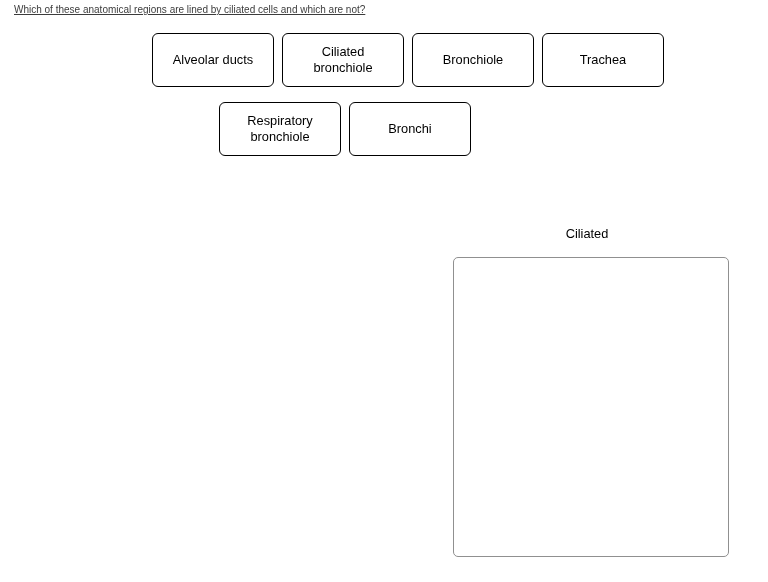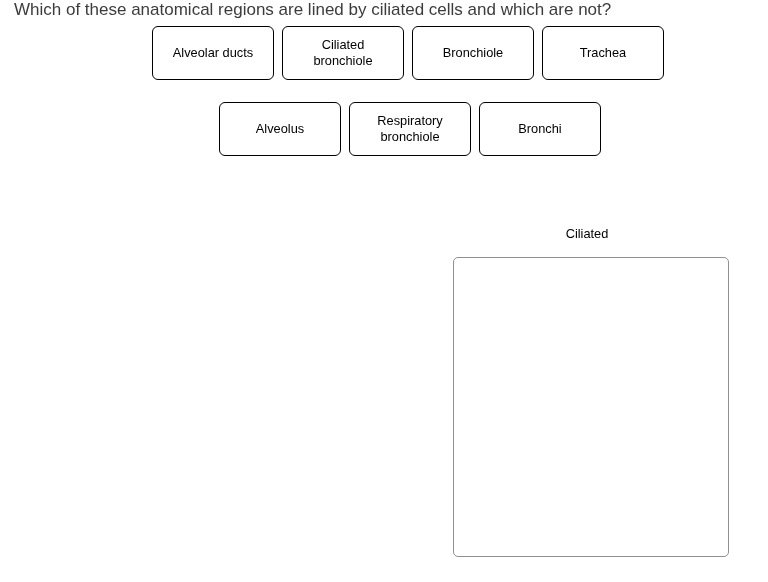--- a/index.html
+++ b/index.html
@@ -15,34 +15,35 @@
     font-family: "Liberation Sans", sans-serif;
     color: #000000;
     -webkit-font-smoothing: antialiased;
   }
 
   
   #question-prompt {
     position: absolute;
     left: 14px;
     top: 1px;
-    font-size: 17px;
+    font-size: 10px;
     line-height: 17px;
     color: #3c3c3c;
     white-space: nowrap;
+    text-decoration: underline;
   }
 
   
   .term-row {
     position: absolute;
     display: flex;
     flex-direction: row;
     align-items: flex-start;
   }
-  #term-row-1 { left: 152px; top: 26px; }
+  #term-row-1 { left: 152px; top: 33px; }
   #term-row-2 { left: 219px; top: 102px; }
 
   .term-box {
     width: 122px;
     height: 54px;
     box-sizing: border-box;
     border: 1.5px solid #000000;
     border-radius: 6px;
     background: #ffffff;
     margin-right: 8px;
@@ -112,23 +113,20 @@
   <div class="term-box">
     <span class="term-label">Bronchiole</span>
   </div>
   <div class="term-box">
     <span class="term-label">Trachea</span>
   </div>
 </div>
 
 <div class="term-row" id="term-row-2">
   <div class="term-box">
-    <span class="term-label">Alveolus</span>
-  </div>
-  <div class="term-box">
     <span class="term-label">Respiratory
 bronchiole</span>
   </div>
   <div class="term-box">
     <span class="term-label">Bronchi</span>
   </div>
 </div>
 
 <div id="dropzone-area">
   <div class="dropzone-group" id="dropzone-group-1">

